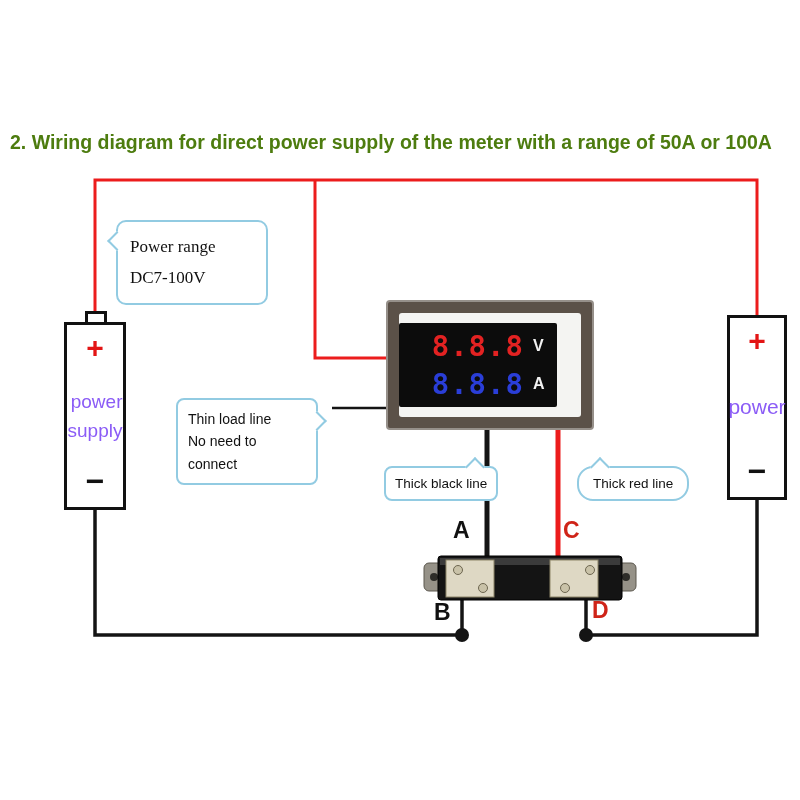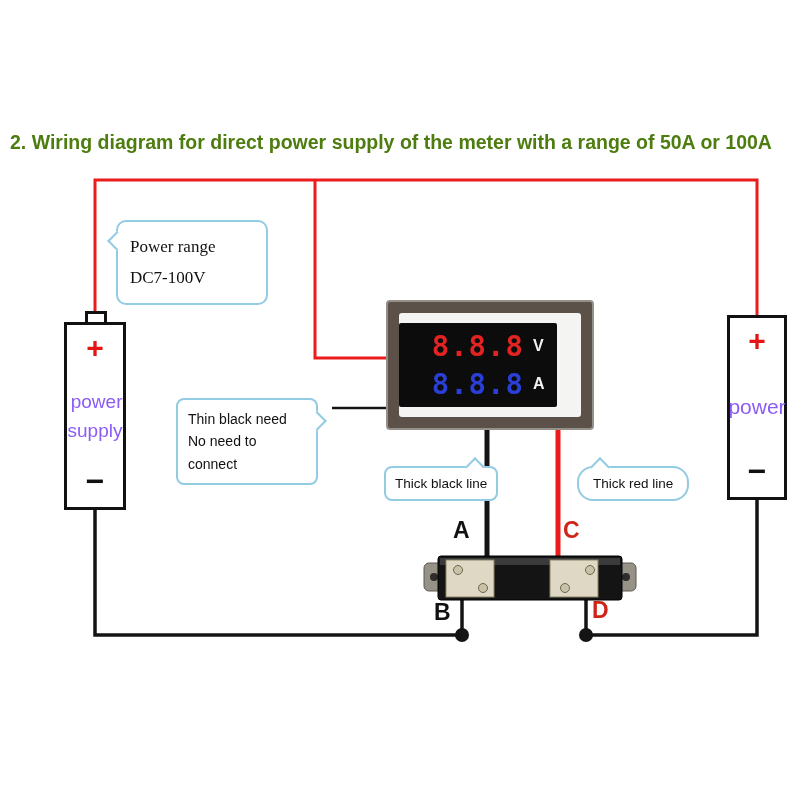--- a/index.html
+++ b/index.html
@@ -156,21 +156,21 @@
   </div>
 
   <div class="callout power-range">
     <div class="tail tail-left"></div>
     <div>Power range</div>
     <div>DC7-100V</div>
   </div>
 
   <div class="callout thin-black">
     <div class="tail tail-right"></div>
-    <div>Thin black need</div>
+    <div>Thin load line</div>
     <div>No need to connect</div>
   </div>
 
   <div class="callout thick-black">
     <div class="tail tail-up-r"></div>
     <div>Thick black line</div>
   </div>
 
   <div class="callout thick-red">
     <div class="tail tail-up-l"></div>

